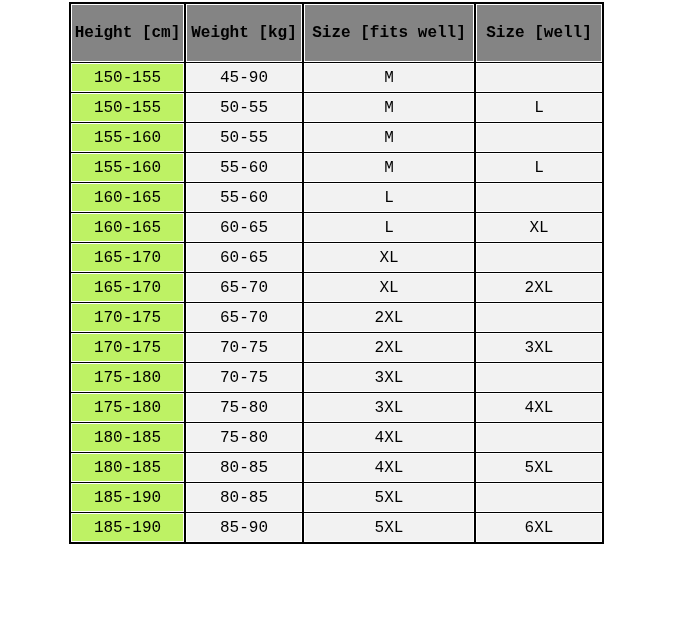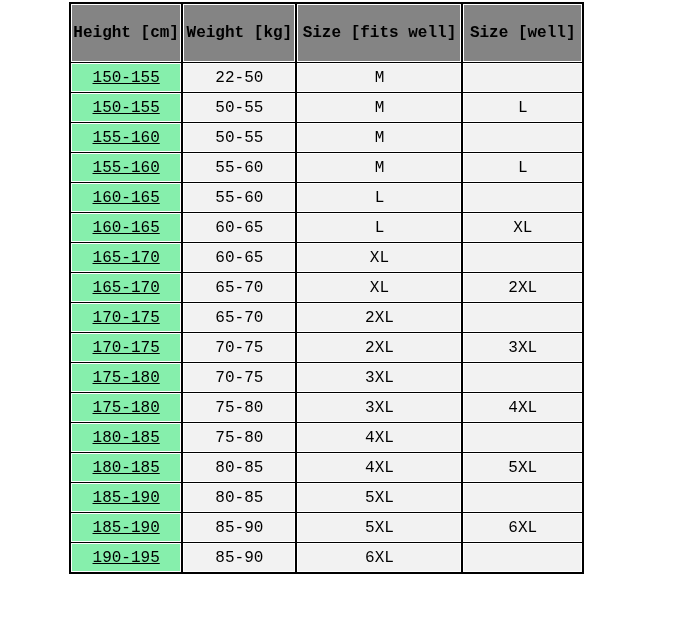--- a/index.html
+++ b/index.html
@@ -3,21 +3,21 @@
 <meta charset="utf-8">
 <style>
   html, body {
     margin: 0;
     padding: 0;
     background: #ffffff;
     font-family: "Liberation Mono", "DejaVu Sans Mono", monospace;
   }
   .page {
     position: relative;
-    width: 584px;
+    width: 676px;
     height: 629px;
     background: #ffffff;
     overflow: hidden;
   }
   table.size-chart {
     position: absolute;
     left: 69px;
     top: 2px;
     border-collapse: collapse;
     table-layout: fixed;
@@ -45,21 +45,21 @@
     font-size: 16px;
     font-weight: bold;
     letter-spacing: 0px;
   }
   td {
     height: 29px;
     font-size: 16px;
     font-weight: normal;
     background: #f2f2f2;
   }
-  td.c0 { background: #86efac; text-decoration: underline; }
+  td.c0 { background: #bef264; }
 </style>
 </head>
 <body>
 
 <div class="page">
   <table class="size-chart">
     <colgroup>
       <col class="c0">
         <col class="c1">
         <col class="c2">
@@ -69,21 +69,21 @@
       <tr>
         <th>Height [cm]</th>
         <th>Weight [kg]</th>
         <th>Size [fits well]</th>
         <th>Size [well]</th>
       </tr>
     </thead>
     <tbody>
         <tr>
           <td class="c0">150-155</td>
-          <td class="c1">22-50</td>
+          <td class="c1">45-90</td>
           <td class="c2">M</td>
           <td class="c3"></td>
         </tr>
         <tr>
           <td class="c0">150-155</td>
           <td class="c1">50-55</td>
           <td class="c2">M</td>
           <td class="c3">L</td>
         </tr>
         <tr>
@@ -163,21 +163,15 @@
           <td class="c1">80-85</td>
           <td class="c2">5XL</td>
           <td class="c3"></td>
         </tr>
         <tr>
           <td class="c0">185-190</td>
           <td class="c1">85-90</td>
           <td class="c2">5XL</td>
           <td class="c3">6XL</td>
         </tr>
-        <tr>
-          <td class="c0">190-195</td>
-          <td class="c1">85-90</td>
-          <td class="c2">6XL</td>
-          <td class="c3"></td>
-        </tr>
       </tbody>
   </table>
 </div>
 
 </body></html>

